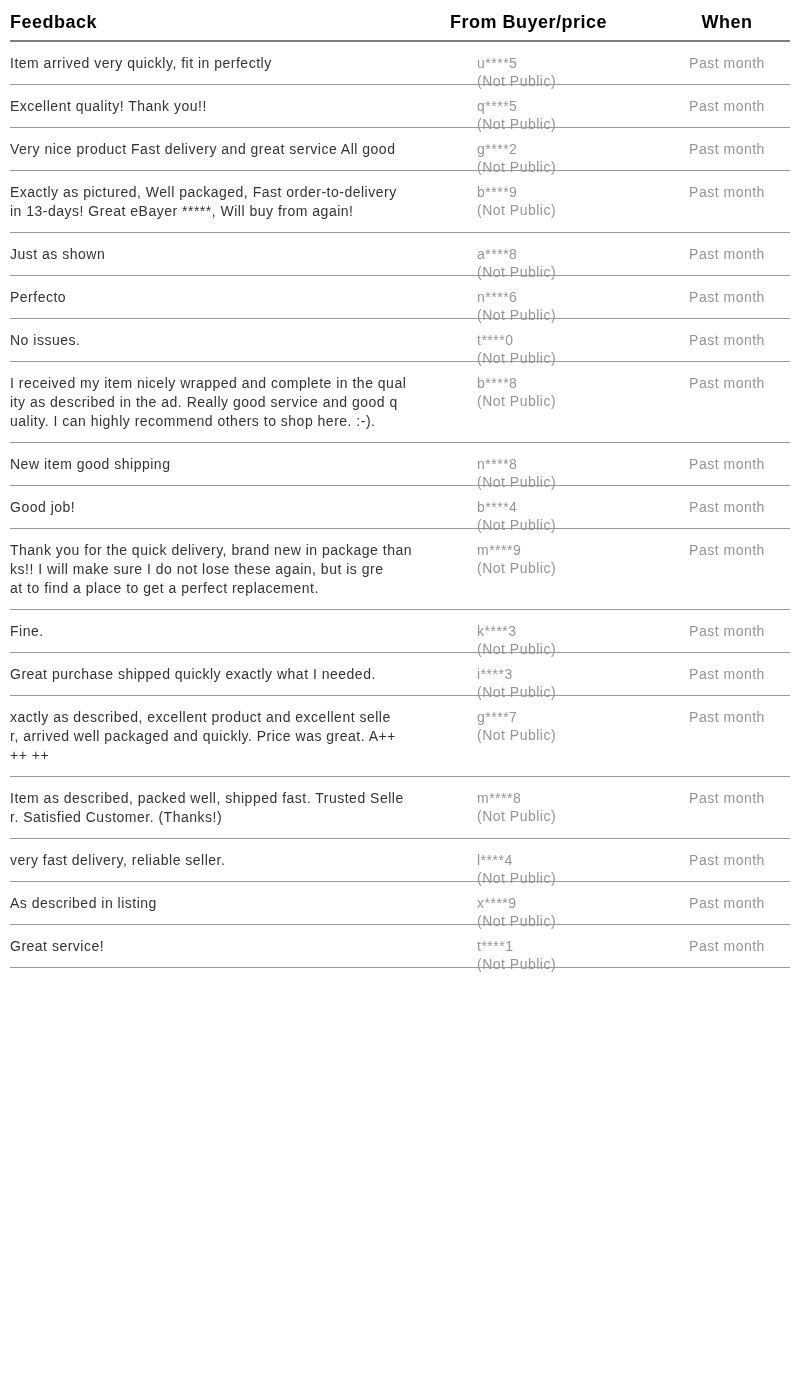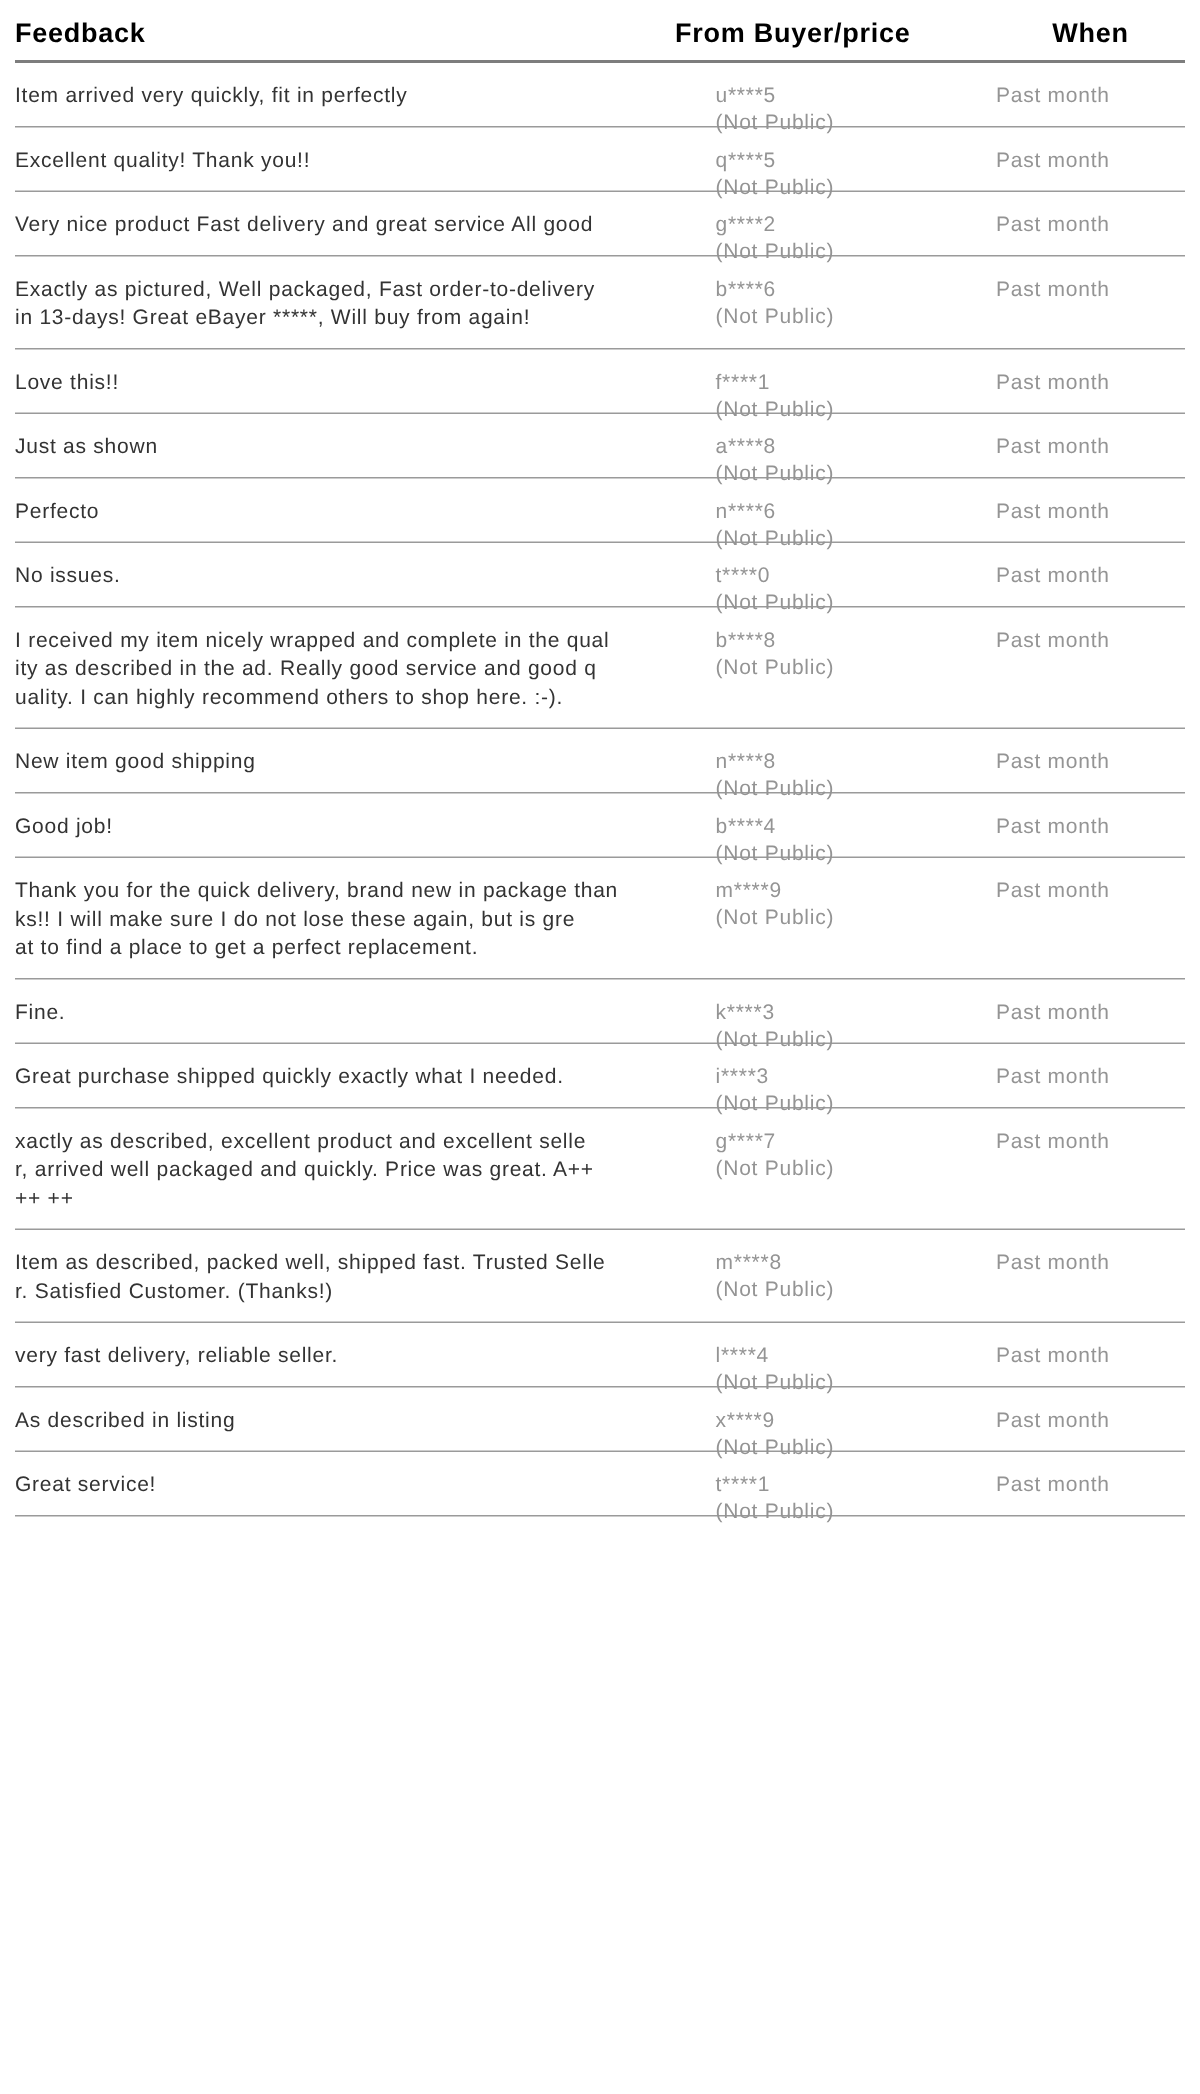--- a/index.html
+++ b/index.html
@@ -55,21 +55,21 @@
     padding-left: 27px;
   }
   
   .buyer-box {
     height: 19px;
     overflow: visible;
   }
   .buyer-box div { line-height: 18px; }
   td.c-when {
     color: #949494;
-    text-align: left;
+    text-align: center;
     white-space: nowrap;
   }
 </style>
 </head>
 <body>
 
 <div class="page">
   <table class="feedback-table">
     <colgroup>
       <col class="col-feedback">
@@ -113,31 +113,21 @@
               <div>(Not Public)</div>
             </div>
           </td>
           <td class="c-when">Past month</td>
         </tr>
         <tr>
           <td class="c-feedback">Exactly as pictured, Well packaged, Fast order-to-delivery
 in 13-days! Great eBayer *****, Will buy from again!</td>
           <td class="c-buyer">
             <div class="buyer-box">
-              <div>b****6</div>
-              <div>(Not Public)</div>
-            </div>
-          </td>
-          <td class="c-when">Past month</td>
-        </tr>
-        <tr>
-          <td class="c-feedback">Love this!!</td>
-          <td class="c-buyer">
-            <div class="buyer-box">
-              <div>f****1</div>
+              <div>b****9</div>
               <div>(Not Public)</div>
             </div>
           </td>
           <td class="c-when">Past month</td>
         </tr>
         <tr>
           <td class="c-feedback">Just as shown</td>
           <td class="c-buyer">
             <div class="buyer-box">
               <div>a****8</div>

